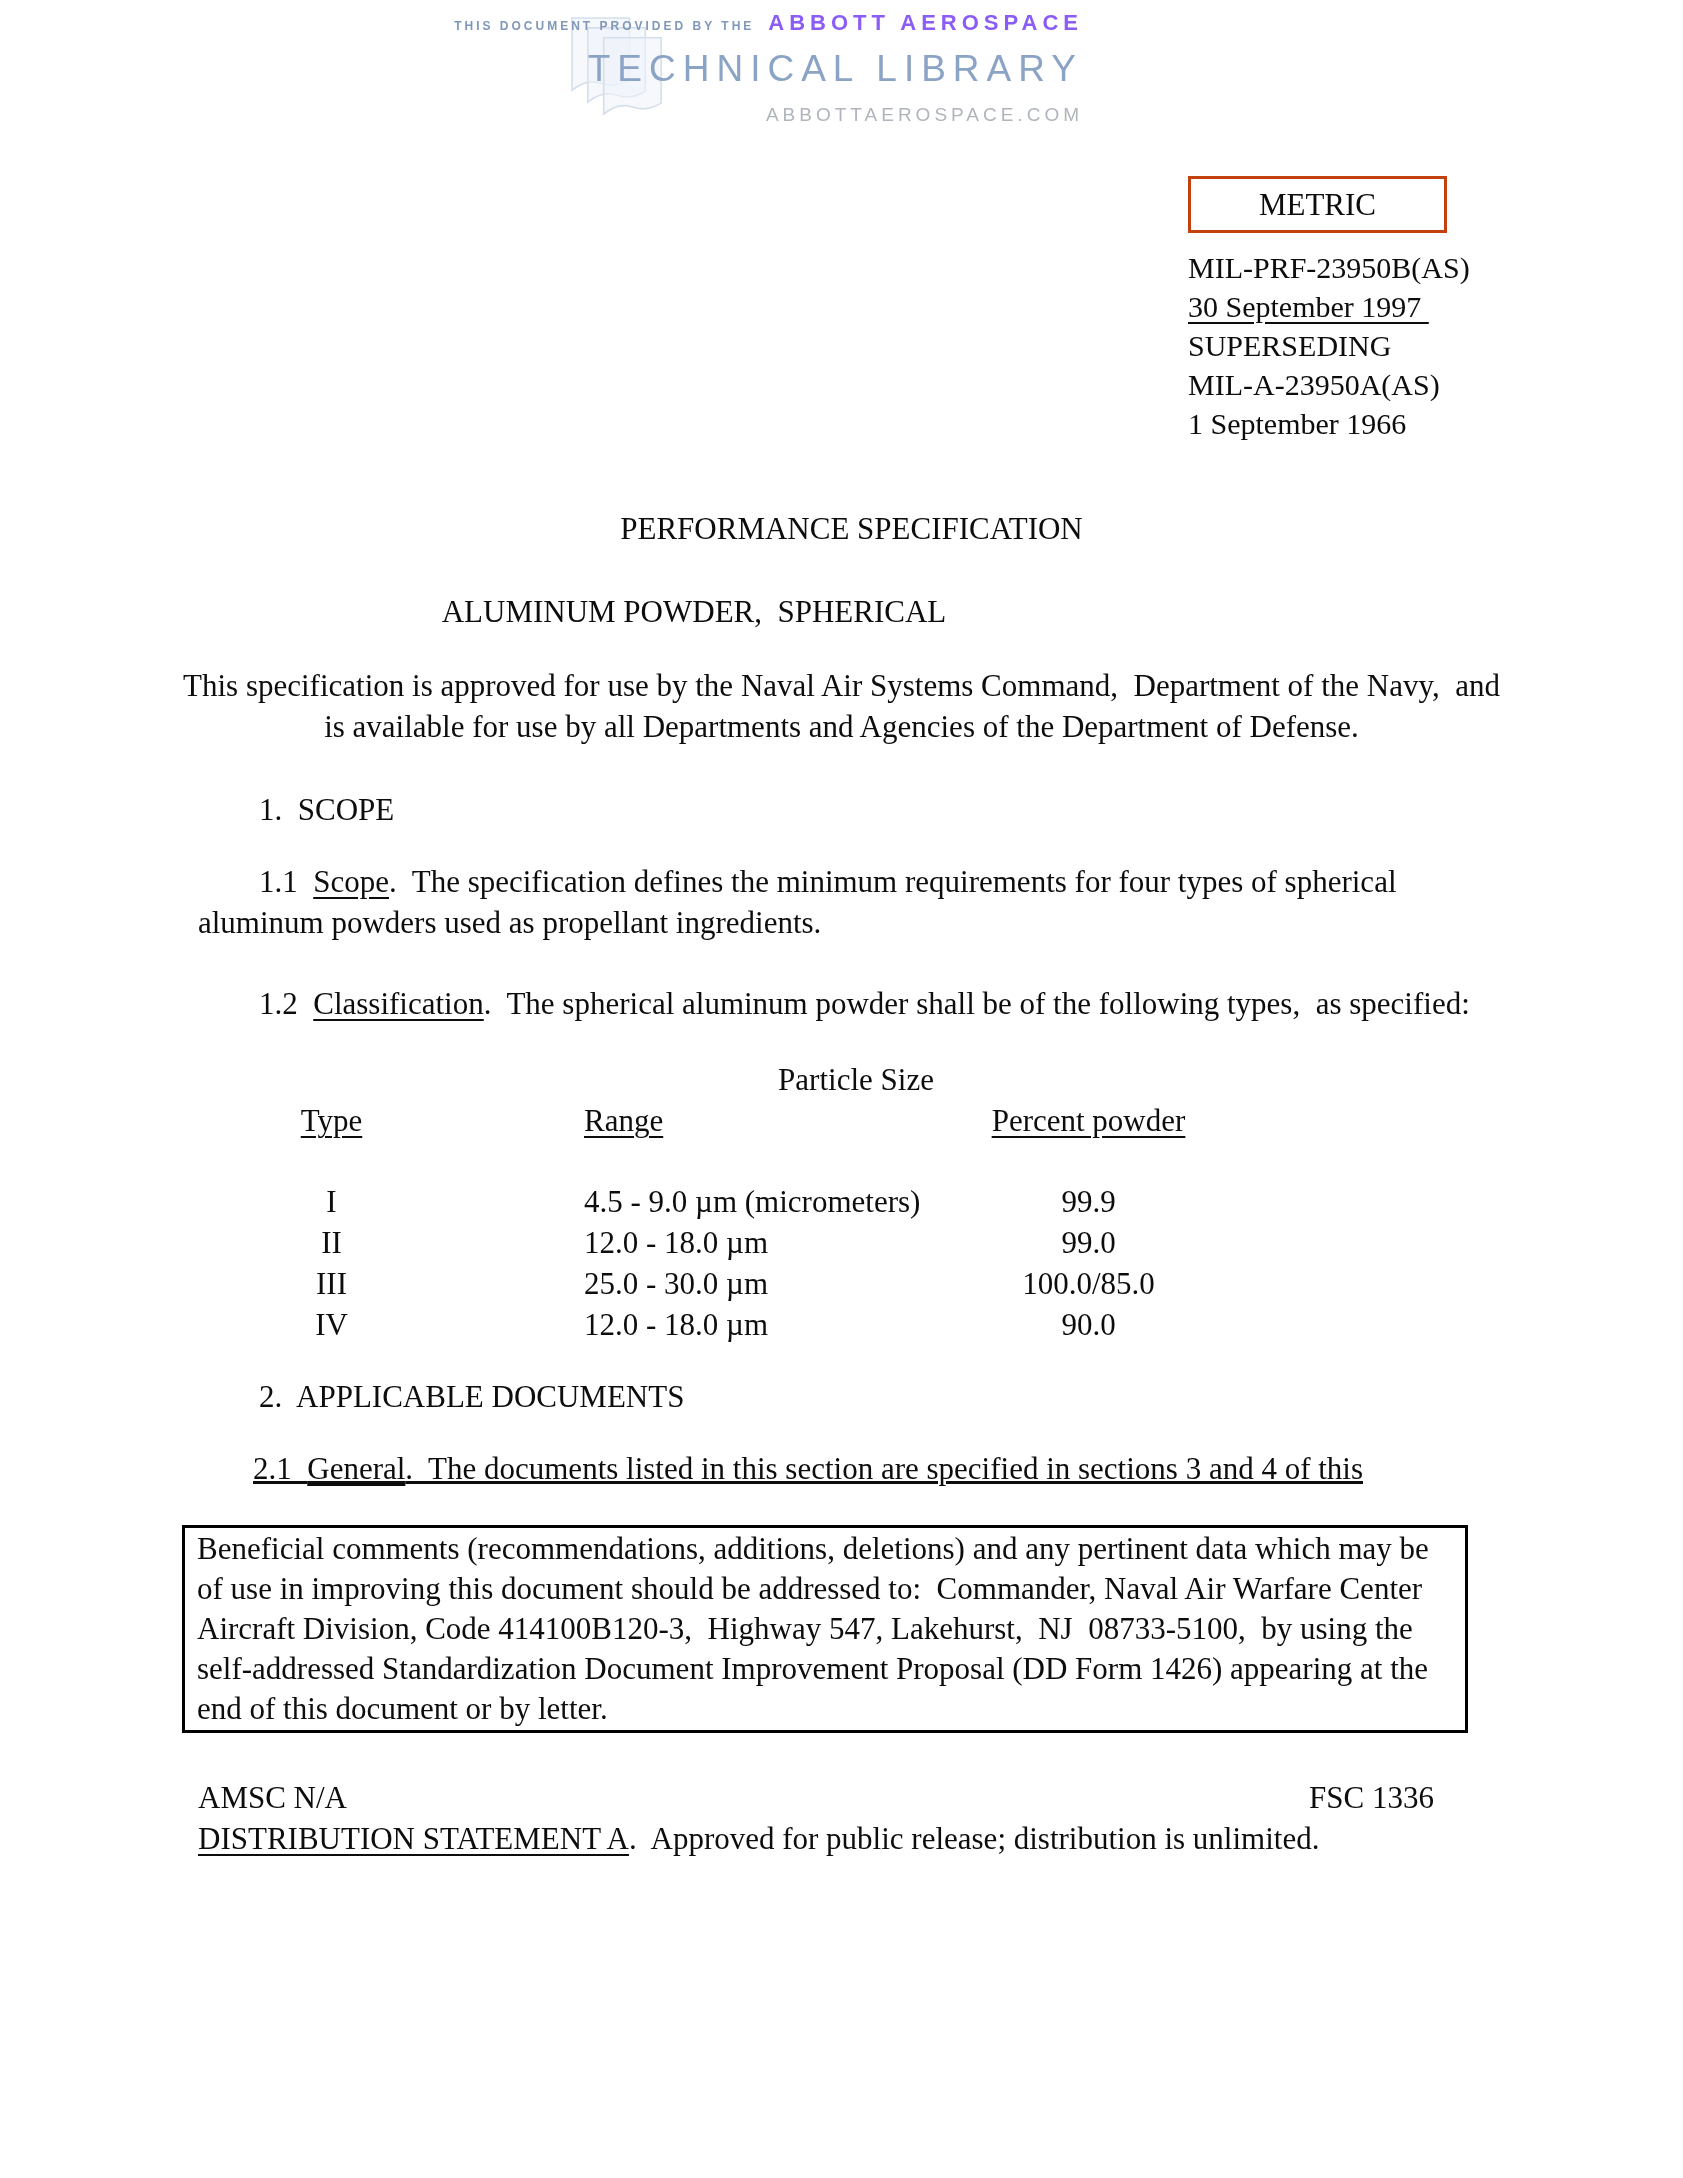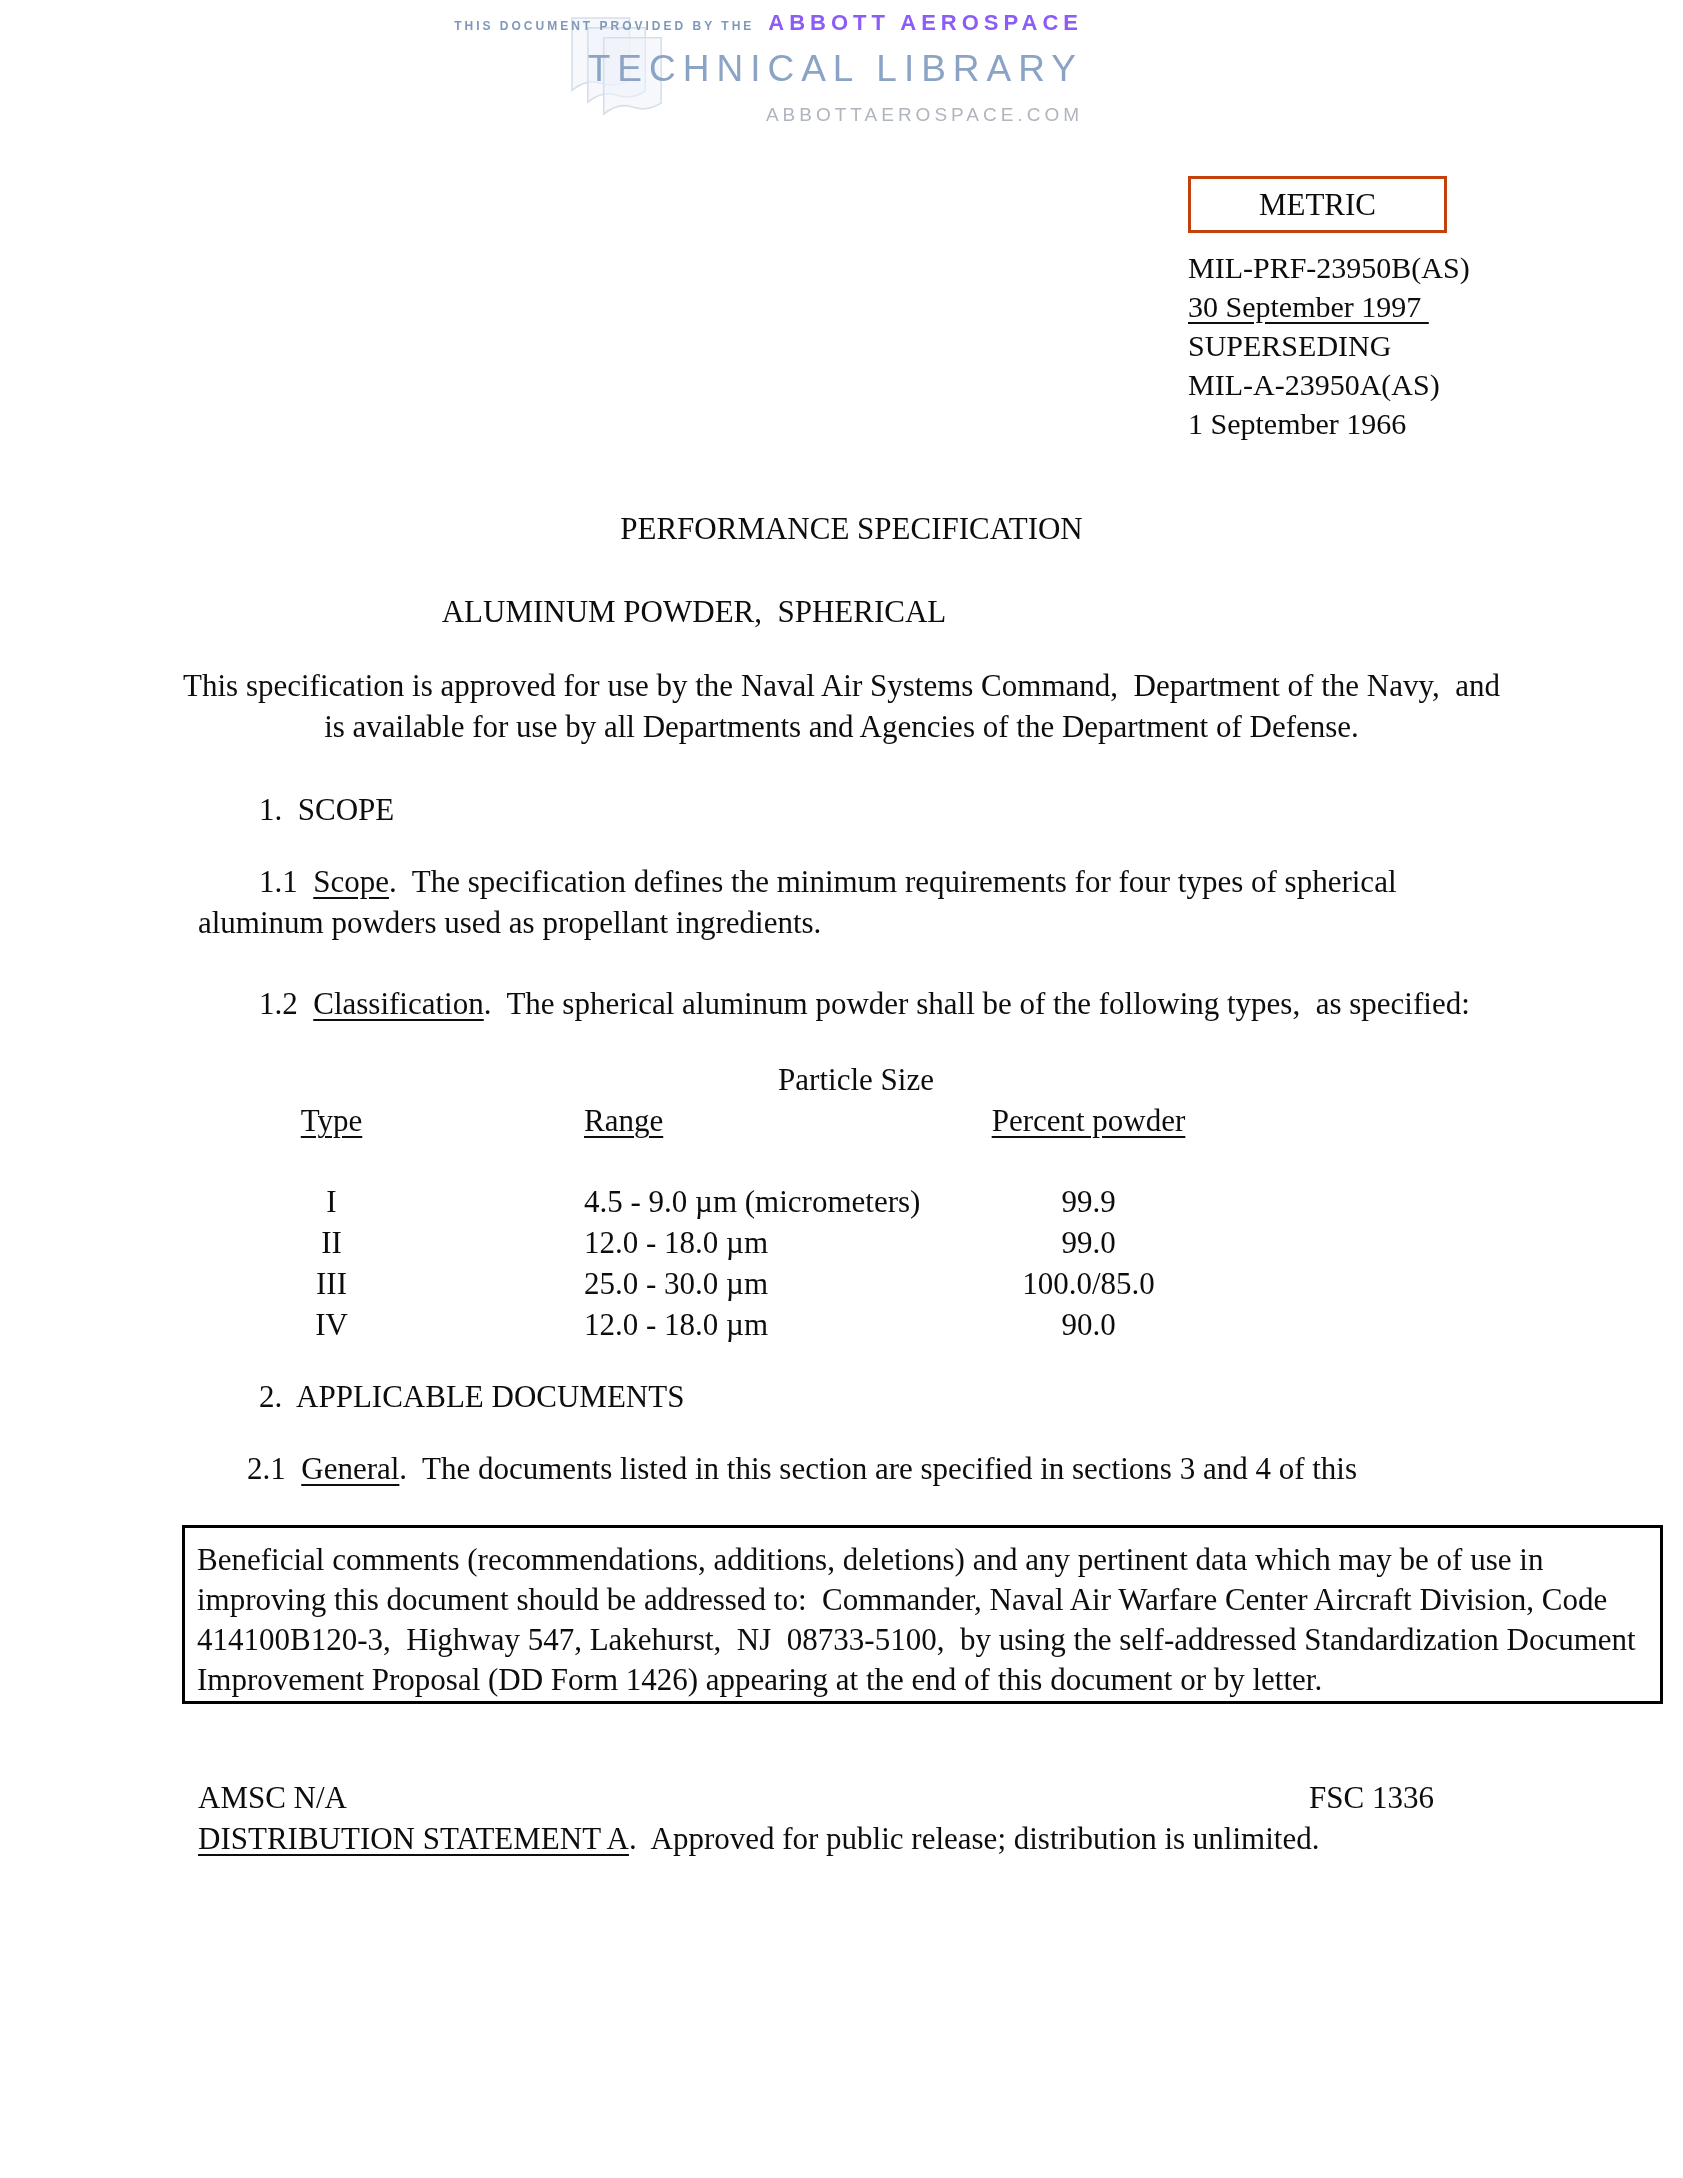--- a/index.html
+++ b/index.html
@@ -41,40 +41,40 @@
   
   .doc-type { position:absolute; top:508px; left:0; width:1683px; text-align:center;padding-left:20px; }
   .subject  { position:absolute; top:591px; left:0; width:1388px; text-align:center; }
   .approval { position:absolute; top:665px; left:178px; width:1327px; text-align:center; }
 
   
   .h-scope      { position:absolute; left:259px; top:789px; }
   .p-11         { position:absolute; left:198px; top:861px;  width:1279px; text-indent:61px; }
   .p-12         { position:absolute; left:198px; top:983px;  width:1279px; text-indent:61px; }
   .h-applicable { position:absolute; left:259px; top:1376px; }
-  .p-21         { position:absolute; left:186px; top:1448px; width:1287px; text-indent:61px; }
+  .p-21         { position:absolute; left:192px; top:1448px; width:1287px; text-indent:61px;text-decoration:underline; }
 
   
   .ps-table { position:absolute; left:198px; top:1059px; width:1267px; }
   .ps-title { margin-left:267px; width:782px; text-align:center; }
   .ps-row { display:grid; grid-template-columns:267px 465px 317px; }
   .ps-head { margin-top:0; }
   .ps-head .c1 { text-align:center; }
   .ps-head .c2 { padding-left:163px; }
   .ps-head .c3 { text-align:center; }
   .ps-body { margin-top:40px; }
   .ps-row .c1 { text-align:center; }
   .ps-row .c2 { padding-left:119px; }
   .ps-row .c3 { text-align:center; }
 
   
   .comment-box {
-    position:absolute; left:182px; top:1525px; width:1481px;
+    position:absolute; left:182px; top:1525px; width:1286px;
     border:3px solid #000;
-    padding:12px 12px 1px 12px;
+    padding:1px 12px 1px 12px;
     line-height:40px;
   }
 
   
   .footer-codes {
     position:absolute; left:198px; top:1777px; width:1236px;
     display:flex; justify-content:space-between;
   }
   .distribution { position:absolute; left:198px; top:1818px; width:1287px; }
 </style>

